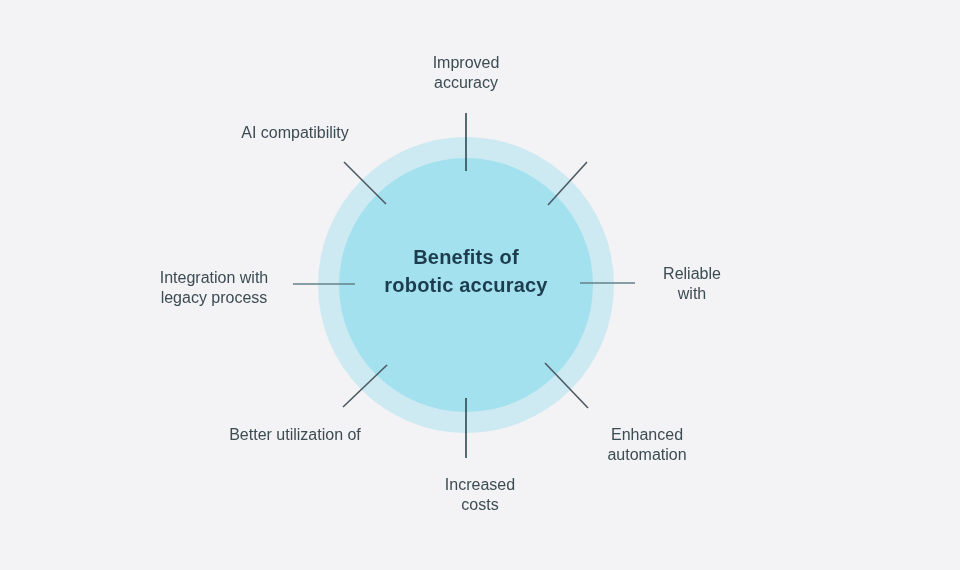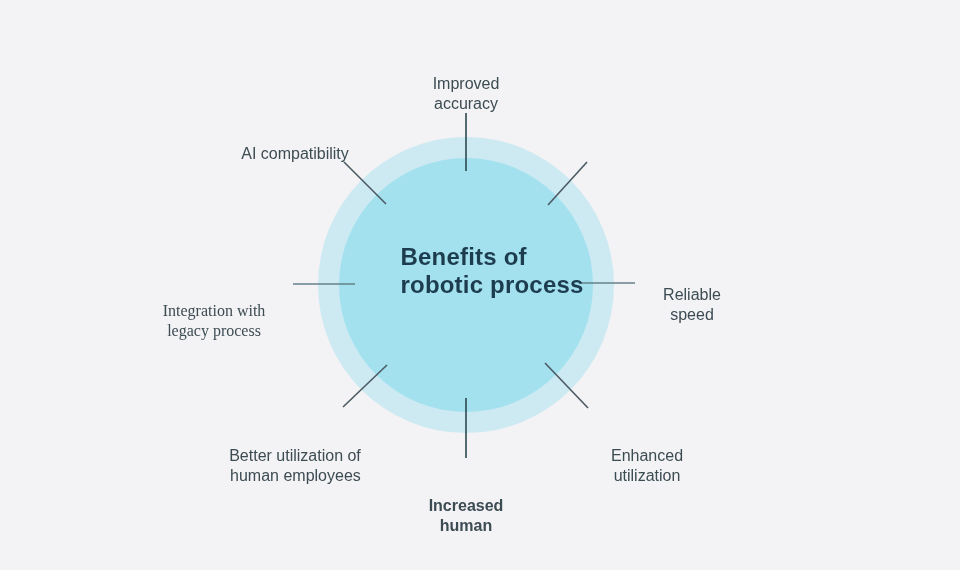--- a/index.html
+++ b/index.html
@@ -48,51 +48,50 @@
     top: 0;
     width: 960px;
     height: 570px;
   }
   .connectors line { stroke-width: 1.6px; }
   .connectors line.v { stroke: var(--line-vertical); }
   .connectors line.d { stroke: var(--line-diagonal); }
   .connectors line.h { stroke: var(--line-horizontal); }
   .diagram-title {
     position: absolute;
-    left: 492px;
+    left: 466px;
     top: 243px;
     transform: translateX(-50%);
-    text-align: left;
+    text-align: center;
     color: var(--title-color);
-    font-size: 24px;
+    font-size: 20px;
     font-weight: 700;
     line-height: 28px;
     letter-spacing: 0.2px;
     white-space: nowrap;
   }
   .diagram-title span { display: block; }
   .node-label {
     position: absolute;
     transform: translateX(-50%);
     text-align: center;
     color: var(--label-color);
     font-size: 16px;
     font-weight: 400;
     line-height: 20px;
     white-space: nowrap;
-    margin-top: 21px;
   }
   .node-label span { display: block; }
   .pos-top          { left: 466px; top: 53px; }
   .pos-top-right    { left: 621px; top: 103px; }
   .pos-right        { left: 692px; top: 264px; }
   .pos-bottom-right { left: 647px; top: 425px; }
-  .pos-bottom       { left: 466px; top: 475px; font-weight: bold; }
+  .pos-bottom       { left: 480px; top: 475px; }
   .pos-bottom-left  { left: 295px; top: 425px; text-align: right; }
-  .pos-left         { left: 214px; top: 280px; font-family: Liberation Serif, serif; }
+  .pos-left         { left: 214px; top: 268px; }
   .pos-top-left     { left: 295px; top: 123px; text-align: right; }
 </style>
 </head>
 <body>
 
 <div class="canvas">
 
   <div class="circle outer"></div>
   <div class="circle inner"></div>
 
@@ -102,47 +101,46 @@
     <line class="h" x1="580" y1="283" x2="635" y2="283"></line>
     <line class="d" x1="545" y1="363" x2="588" y2="408"></line>
     <line class="v" x1="466" y1="398" x2="466" y2="458"></line>
     <line class="d" x1="387" y1="365" x2="343" y2="407"></line>
     <line class="h" x1="293" y1="284" x2="355" y2="284"></line>
     <line class="d" x1="344" y1="162" x2="386" y2="204"></line>
   </svg>
 
   <div class="diagram-title">
     <span>Benefits of</span>
-    <span>robotic process</span>
+    <span>robotic accuracy</span>
   </div>
 
   <div class="node-label pos-top">
     <span>Improved</span>
     <span>accuracy</span>
   </div>
 
 
   <div class="node-label pos-right">
     <span>Reliable</span>
-    <span>speed</span>
+    <span>with</span>
   </div>
 
   <div class="node-label pos-bottom-right">
     <span>Enhanced</span>
-    <span>utilization</span>
+    <span>automation</span>
   </div>
 
   <div class="node-label pos-bottom">
     <span>Increased</span>
-    <span>human</span>
+    <span>costs</span>
   </div>
 
   <div class="node-label pos-bottom-left">
     <span>Better utilization of</span>
-    <span>human employees</span>
   </div>
 
   <div class="node-label pos-left">
     <span>Integration with</span>
     <span>legacy process</span>
   </div>
 
   <div class="node-label pos-top-left">
     <span>AI compatibility</span>
   </div>

